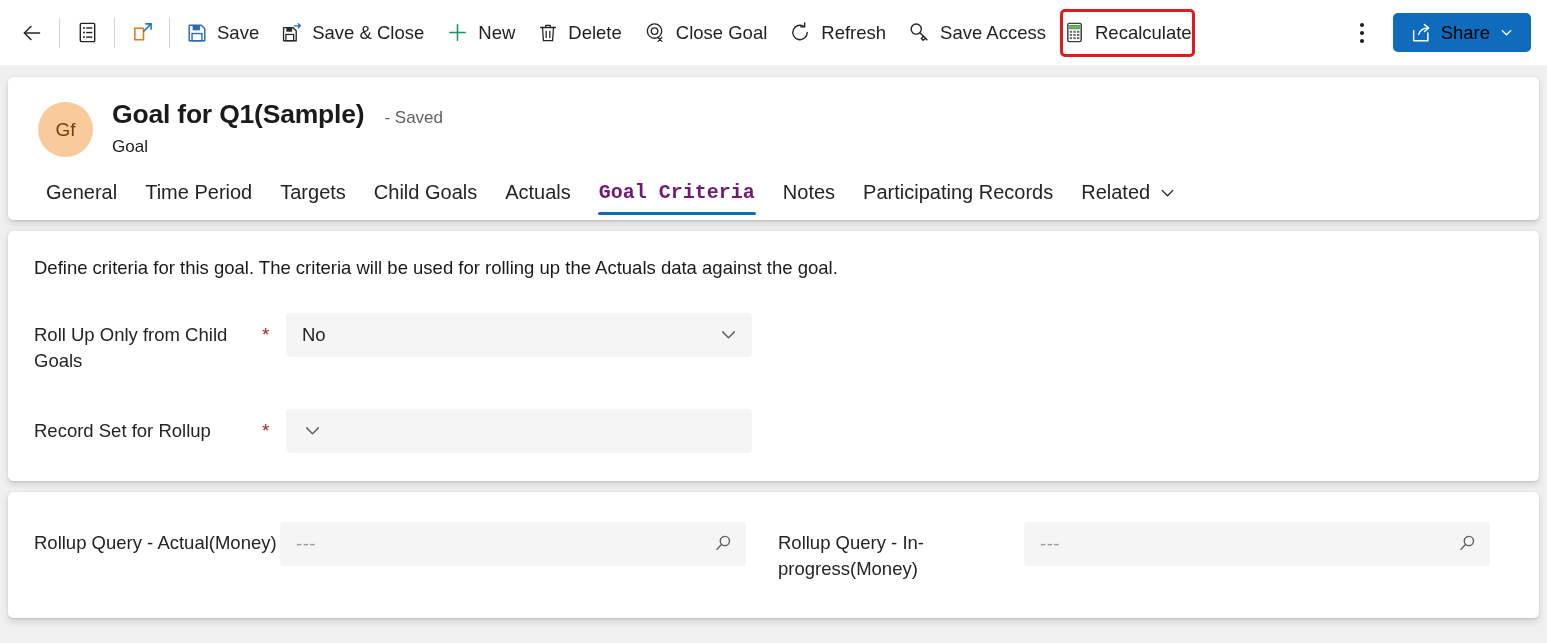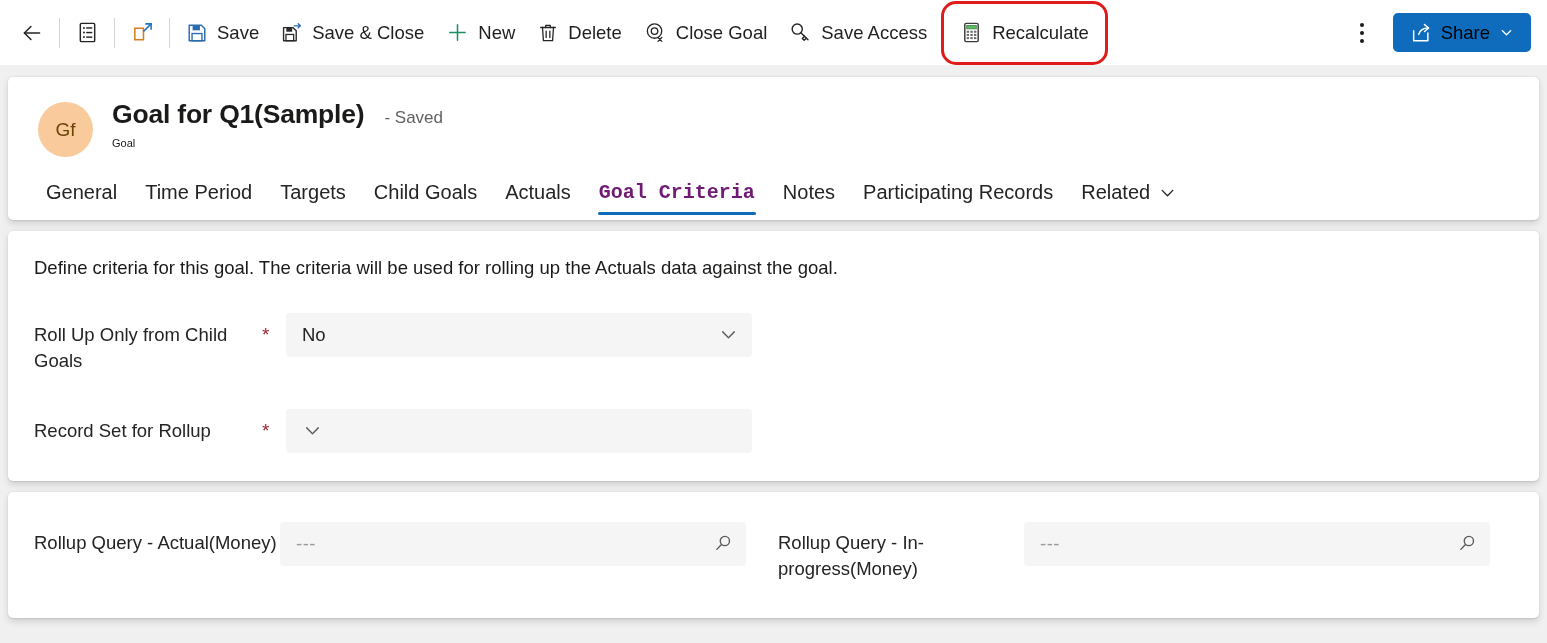--- a/index.html
+++ b/index.html
@@ -57,24 +57,24 @@
   .cb-sep {
     width: 1px;
     height: 30px;
     background: #d6d4d2;
     margin: 0 5px;
     flex: none;
   }
   .cb-btn-highlight {
     outline: 3px solid #e01b1b;
     outline-offset: 0px;
-    border-radius: 12px;
+    border-radius: 2px;
     margin: 0 6px;
-    padding: 0 16px;
-    height: 58px;
+    padding: 0 0;
+    height: 42px;
   }
   .cb-right {
     display: flex;
     align-items: center;
     gap: 4px;
     flex: none;
   }
   .kebab {
     display: flex;
     flex-direction: column;
@@ -145,21 +145,21 @@
     font-size: 26.5px;
     font-weight: bold;
     color: #1b1a19;
     letter-spacing: -.2px;
   }
   .rec-saved {
     font-size: 17px;
     color: #616161;
   }
   .rec-entity {
-    font-size: 11px;
+    font-size: 17px;
     color: #1b1a19;
     margin-top: 7px;
   }
 
   
   .tabs {
     display: flex;
     align-items: flex-end;
     padding: 14px 0 0 24px;
     gap: 0;
@@ -376,20 +376,29 @@
       <span>
         <svg width="23" height="23" viewBox="0 0 24 24" fill="none" stroke="#242424" stroke-width="1.4">
           <circle cx="11" cy="10.5" r="7.5"></circle>
           <circle cx="11" cy="10.5" r="3.4"></circle>
           <path d="M14.6 17.2l4 4M18.6 17.2l-4 4" stroke-width="1.3" stroke-linecap="round"></path>
         </svg>
       </span>
       <span>Close Goal</span>
     </button>
 
+    <button class="cb-btn">
+      <span>
+        <svg width="23" height="23" viewBox="0 0 24 24" fill="none" stroke="#242424" stroke-width="1.45" stroke-linecap="round">
+          <path d="M19 12a7.5 7.5 0 1 1-3.1-6.1"></path>
+          <path d="M16.3 1.9v4.2h-4.2"></path>
+        </svg>
+      </span>
+      <span>Refresh</span>
+    </button>
 
     <button class="cb-btn">
       <span>
         <svg width="23" height="23" viewBox="0 0 24 24" fill="none" stroke="#242424" stroke-width="1.45" stroke-linecap="round" stroke-linejoin="round">
           <circle cx="8.6" cy="8.4" r="5.3"></circle>
           <path d="M12.4 12.2l7.4 7.4"></path>
           <path d="M16.2 16l-2.3 2.3 1.9 1.9 2.3-2.3"></path>
         </svg>
       </span>
       <span>Save Access</span>

